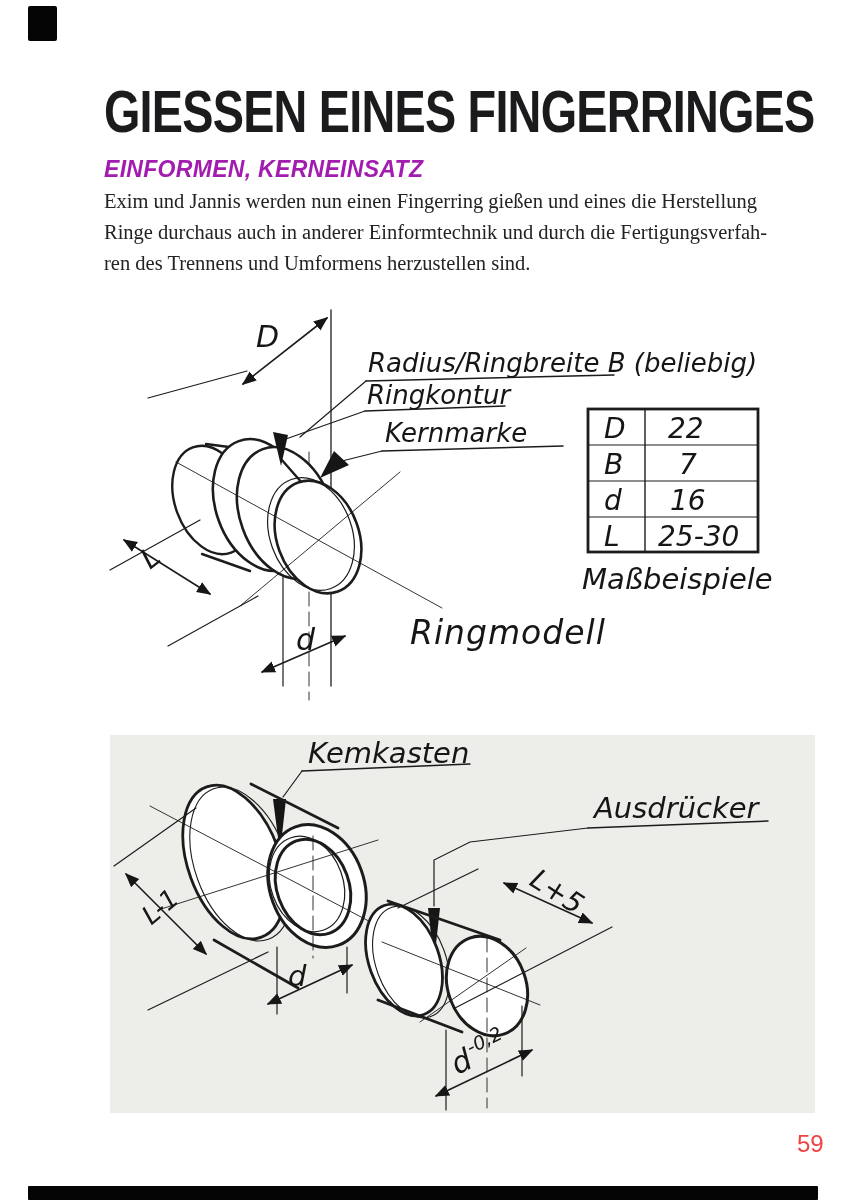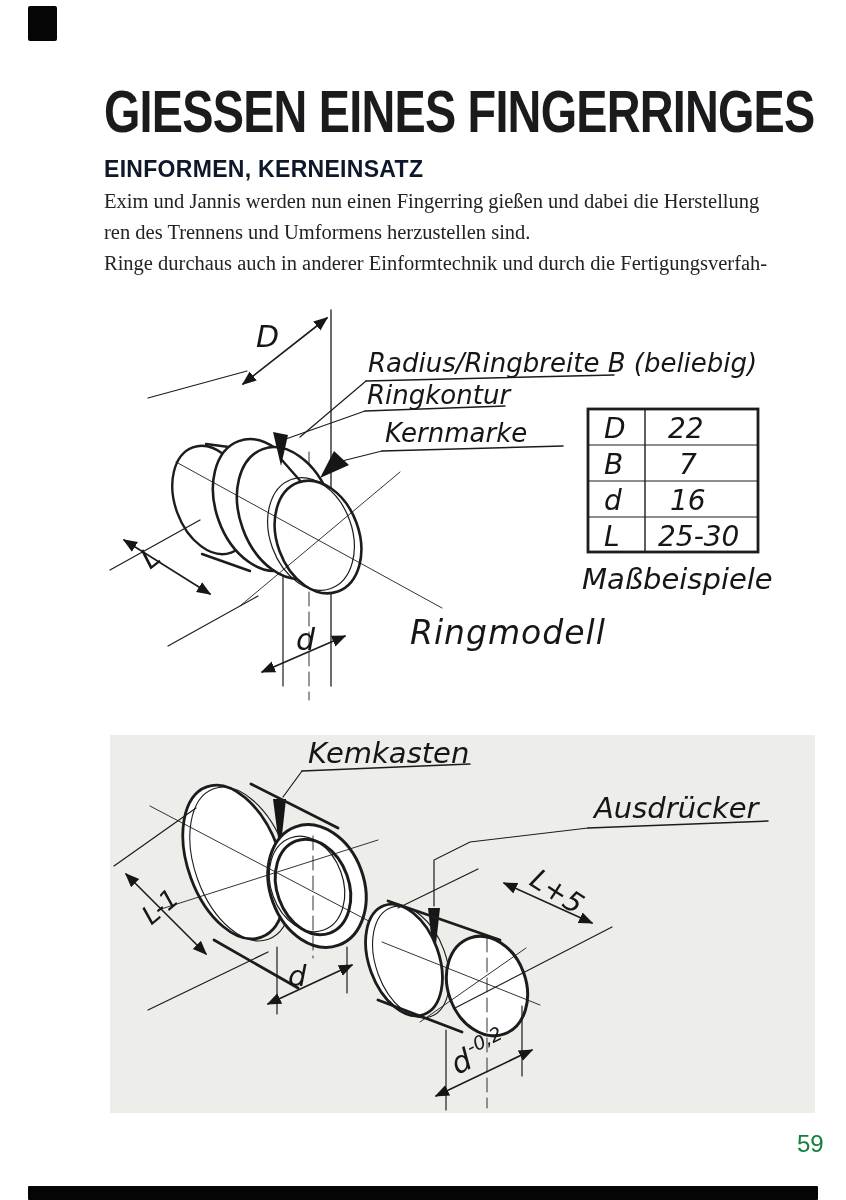--- a/index.html
+++ b/index.html
@@ -4,43 +4,43 @@
 <style>
   html,body{margin:0;padding:0;}
   body{width:846px;height:1200px;position:relative;background:#ffffff;overflow:hidden;
        font-family:"Liberation Sans",sans-serif;color:#141414;}
   .scan-mark{position:absolute;background:#050505;}
   #mark-tl{left:28px;top:6px;width:29px;height:35px;border-radius:2px;}
   #mark-bottom{left:28px;top:1186px;width:790px;height:14px;border-radius:1px;}
   #title{position:absolute;left:104px;top:82px;font-weight:bold;font-size:60px;line-height:60px;
          letter-spacing:-1px;white-space:nowrap;transform:scaleX(0.78);transform-origin:0 50%;
          color:#1b1b1d;font-family:"Liberation Sans",sans-serif;}
-  #subtitle{position:absolute;left:104px;top:156px;font-weight:bold;
-            font-size:23px;letter-spacing:0.3px;color:#0f172a;white-space:nowrap;}
+  #subtitle{position:absolute;left:104px;top:156px;font-weight:bold;font-style:italic;
+            font-size:23px;letter-spacing:0.3px;color:#a21caf;white-space:nowrap;}
   #intro{position:absolute;left:104px;top:186px;width:700px;
          font-family:"Liberation Serif",serif;font-size:20.5px;color:#232325;}
   #intro .bline{height:30.8px;line-height:30.8px;white-space:nowrap;}
   #figures{position:absolute;left:0;top:0;}
   svg text{fill:#161616;font-family:"DejaVu Sans",sans-serif;font-style:italic;}
-  #page-num{position:absolute;left:797px;top:1130px;font-size:24px;color:#15803d;
+  #page-num{position:absolute;left:797px;top:1130px;font-size:24px;color:#ef4444;
             font-family:"Liberation Sans",sans-serif;}
 </style>
 </head>
 <body>
 
 <div id="mark-tl" class="scan-mark"></div>
 <div id="mark-bottom" class="scan-mark"></div>
 
 <div id="title">GIESSEN EINES FINGERRINGES</div>
 <div id="subtitle">EINFORMEN, KERNEINSATZ</div>
 
 <div id="intro">
-  <div class="bline">Exim und Jannis werden nun einen Fingerring gießen und dabei die Herstellung</div>
+  <div class="bline">Exim und Jannis werden nun einen Fingerring gießen und eines die Herstellung</div>
+  <div class="bline">Ringe durchaus auch in anderer Einformtechnik und durch die Fertigungsverfah-</div>
   <div class="bline">ren des Trennens und Umformens herzustellen sind.</div>
-  <div class="bline">Ringe durchaus auch in anderer Einformtechnik und durch die Fertigungsverfah-</div>
 </div>
 
 <svg id="figures" width="846" height="1200" viewBox="0 0 846 1200">
   <defs>
     <marker id="arr" viewBox="0 0 10 10" refX="9" refY="5" markerWidth="9" markerHeight="9" orient="auto-start-reverse">
       <path d="M0,1 L10,5 L0,9 z" fill="#161616"></path>
     </marker>
   </defs>
 
   <g stroke="#1c1c1c" fill="none" stroke-linecap="round">

